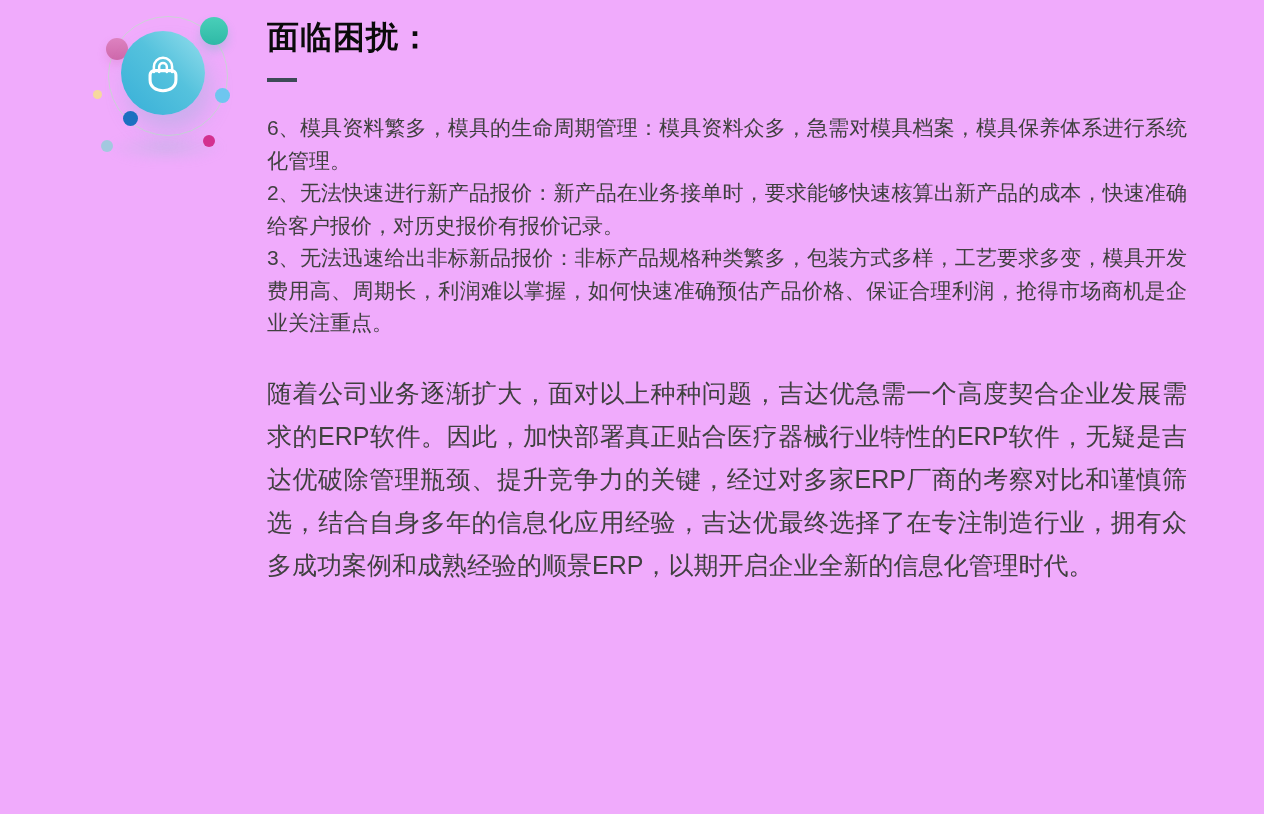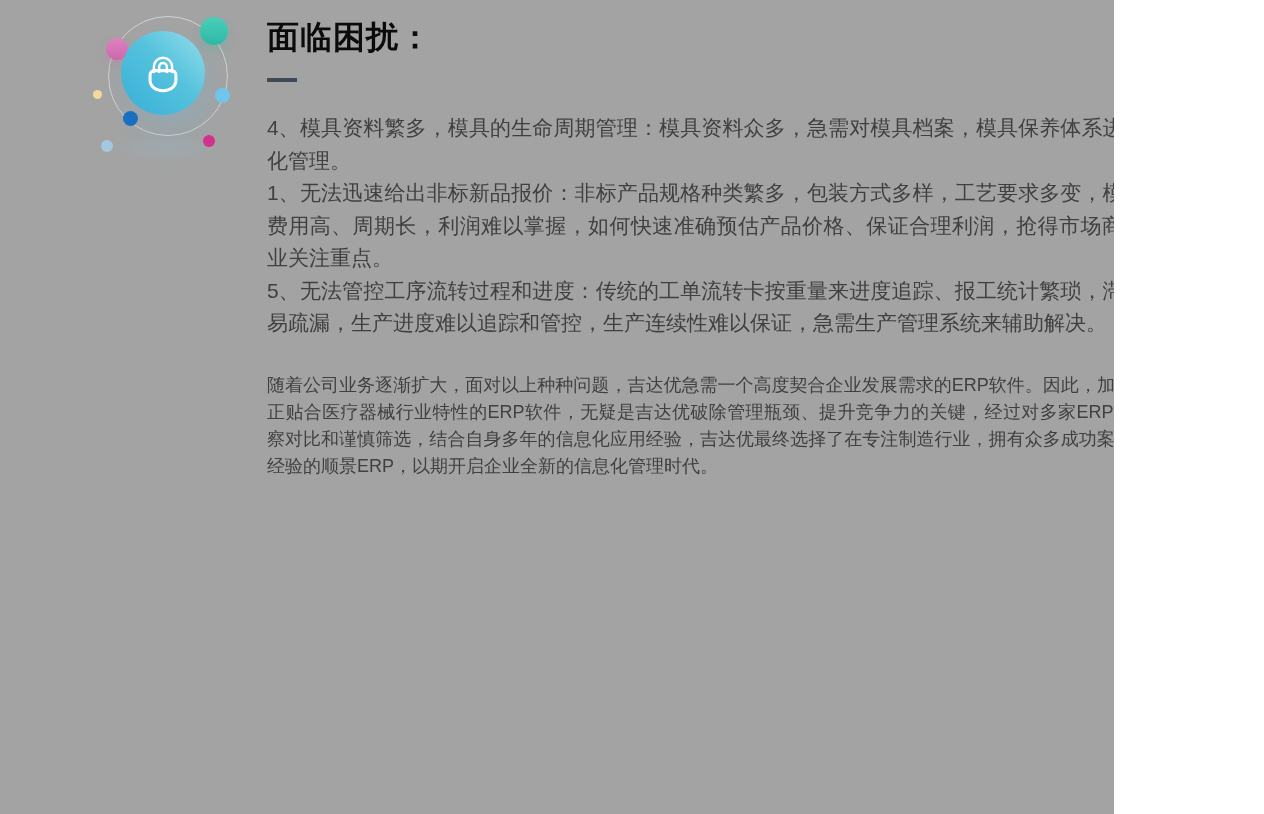--- a/index.html
+++ b/index.html
@@ -3,23 +3,23 @@
 <meta charset="utf-8">
 <style>
   html, body {
     margin: 0;
     padding: 0;
     background: #ffffff;
     font-family: "Liberation Sans", sans-serif;
   }
   .page {
     position: relative;
-    width: 1114px;
+    width: 1264px;
     height: 814px;
-    background: #a3a3a3;
+    background: #f0abfc;
     overflow: hidden;
   }
 
   
   .hero {
     position: absolute;
     left: 85px;
     top: 5px;
     width: 170px;
     height: 170px;
@@ -93,22 +93,22 @@
     font-size: 21px;
     line-height: 32.5px;
     color: #404040;
     text-align: justify;
   }
   .problems p {
     margin: 0;
   }
   .closing {
     margin: 32.5px 0 0 0;
-    font-size: 18px;
-    line-height: 27px;
+    font-size: 25px;
+    line-height: 43px;
     color: #404040;
     text-align: justify;
   }
 </style>
 </head>
 <body>
 
 <div class="page">
 
   <div class="hero">
@@ -131,21 +131,21 @@
     <span class="dot dot-blue"></span>
     <span class="dot dot-magenta"></span>
     <span class="dot dot-pale-blue"></span>
   </div>
 
   <div class="content">
     <h1 class="section-title">面临困扰：</h1>
     <div class="title-underline"></div>
 
     <div class="problems">
-      <p>4、模具资料繁多，模具的生命周期管理：模具资料众多，急需对模具档案，模具保养体系进行系统化管理。</p>
-      <p>1、无法迅速给出非标新品报价：非标产品规格种类繁多，包装方式多样，工艺要求多变，模具开发费用高、周期长，利润难以掌握，如何快速准确预估产品价格、保证合理利润，抢得市场商机是企业关注重点。</p>
-      <p>5、无法管控工序流转过程和进度：传统的工单流转卡按重量来进度追踪、报工统计繁琐，滞后，且易疏漏，生产进度难以追踪和管控，生产连续性难以保证，急需生产管理系统来辅助解决。</p>
+      <p>6、模具资料繁多，模具的生命周期管理：模具资料众多，急需对模具档案，模具保养体系进行系统化管理。</p>
+      <p>2、无法快速进行新产品报价：新产品在业务接单时，要求能够快速核算出新产品的成本，快速准确给客户报价，对历史报价有报价记录。</p>
+      <p>3、无法迅速给出非标新品报价：非标产品规格种类繁多，包装方式多样，工艺要求多变，模具开发费用高、周期长，利润难以掌握，如何快速准确预估产品价格、保证合理利润，抢得市场商机是企业关注重点。</p>
     </div>
 
     <p class="closing">随着公司业务逐渐扩大，面对以上种种问题，吉达优急需一个高度契合企业发展需求的ERP软件。因此，加快部署真正贴合医疗器械行业特性的ERP软件，无疑是吉达优破除管理瓶颈、提升竞争力的关键，经过对多家ERP厂商的考察对比和谨慎筛选，结合自身多年的信息化应用经验，吉达优最终选择了在专注制造行业，拥有众多成功案例和成熟经验的顺景ERP，以期开启企业全新的信息化管理时代。</p>
   </div>
 
 </div>
 
 </body></html>

